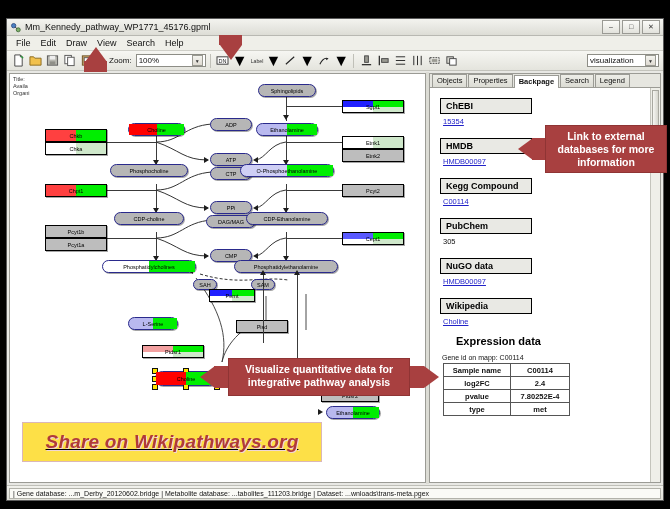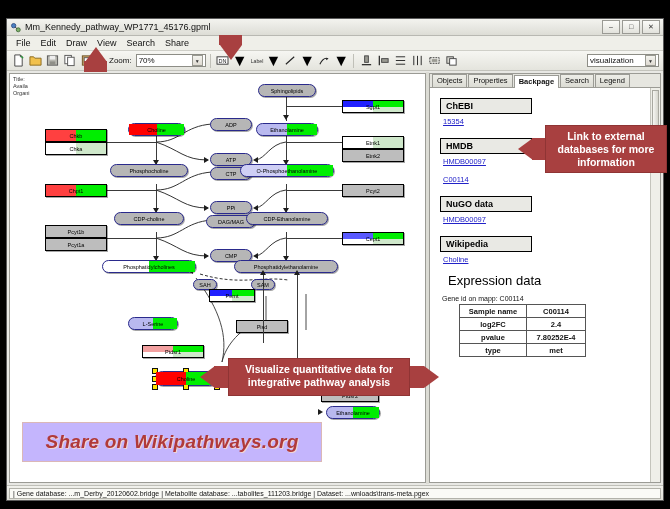--- a/index.html
+++ b/index.html
@@ -59,23 +59,23 @@
   .tab.active{background:#fff;position:relative;top:1px;font-weight:bold;}
 
   .side-scroll{flex:1;background:#fff;position:relative;overflow:hidden;}
   .side-content{padding:7px 0 0 10px;}
   .db-head{display:inline-block;min-width:92px;border:1px solid #000;
     background:#e9e9e4;font-size:9px;font-weight:bold;color:#000;padding:2px 5px;
     box-sizing:border-box;}
   .db-link{font-size:7.5px;color:#2121c8;text-decoration:underline;margin:3px 0 0 3px;display:block;}
   .db-plain{font-size:7.5px;color:#111;margin:3px 0 0 3px;display:block;}
   .db-group{margin-bottom:9px;}
-  .expr-title{font-size:13px;font-weight:normal;color:#000;margin:2px 0 7px 8px;}
+  .expr-title{font-size:11px;font-weight:bold;color:#000;margin:2px 0 7px 16px;}
   .gene-id{font-size:7px;color:#111;margin:0 0 2px 2px;}
-  table.expr{border-collapse:collapse;margin-left:19px;}
+  table.expr{border-collapse:collapse;margin-left:3px;}
   table.expr td{border:1px solid #555;font-size:7.5px;color:#111;text-align:center;
     padding:1.5px 4px;font-weight:bold;background:#fff;}
   table.expr td.c0{min-width:58px;}
   table.expr td.c1{min-width:50px;}
 
   .vscroll{position:absolute;right:0;top:0;width:9px;bottom:0;background:#efefe9;
     border-left:1px solid #c4c4bc;}
   .vscroll .thumb{position:absolute;left:1px;right:1px;top:2px;height:40px;
     background:linear-gradient(90deg,#f6f6f2,#d6d6ce);border:1px solid #a8a8a0;}
 
@@ -121,22 +121,22 @@
     border-top:15px solid #a84040;}
   .tri-up{border-left:11px solid transparent;border-right:11px solid transparent;
     border-bottom:15px solid #a84040;}
   .tri-left{border-top:11px solid transparent;border-bottom:11px solid transparent;
     border-right:15px solid #a84040;}
   .tri-right{border-top:11px solid transparent;border-bottom:11px solid transparent;
     border-left:15px solid #a84040;}
   .arrow-stem{position:absolute;background:#a84040;z-index:49;}
 
   .share-box{position:absolute;left:18px;top:420px;width:300px;height:40px;
-    border:1px solid #dbb7b7;background:#c4b5fd;display:flex;align-items:center;
-    justify-content:center;z-index:40;}
+    border:1px solid #dbb7b7;background:#fde047;display:flex;align-items:center;
+    justify-content:center;z-index:40;text-decoration:underline;}
   .share-text{font-size:19px;font-weight:bold;font-style:italic;color:#b03a3a;
     letter-spacing:.2px;text-shadow:1px 1px 0 #f0d6d6;}
 </style>
 </head>
 <body>
 
 <div id="root">
 
   <div class="app-window">
 
@@ -153,21 +153,21 @@
         <div class="tb-btn">✕</div>
       </div>
     </div>
 
     <div class="menubar">
       <div class="menu-item">File</div>
       <div class="menu-item">Edit</div>
       <div class="menu-item">Draw</div>
       <div class="menu-item">View</div>
       <div class="menu-item">Search</div>
-      <div class="menu-item">Share</div>
+      <div class="menu-item">Help</div>
     </div>
 
     <div class="toolbar">
       <div class="tb-ico">
         <svg viewBox="0 0 14 14" width="13" height="13">
             <path d="M3 1h6l2 2v10H3z" fill="#fff" stroke="#444"></path>
             <path d="M9 1v2h2" fill="none" stroke="#444"></path>
             <path d="M10 1.5l2.5 2.5-1 1-2.5-2.5z" fill="#2e9b3d"></path>
           </svg>
       </div>
@@ -191,21 +191,21 @@
       </div>
       <div class="tb-ico">
         <svg viewBox="0 0 14 14" width="13" height="13">
             <rect x="2.5" y="2" width="9" height="10" fill="#cfa86a" stroke="#6b4f22"></rect>
             <rect x="4.5" y="4" width="5" height="6" fill="#fff" stroke="#555"></rect>
           </svg>
       </div>
       <div class="tb-sep"></div>
       <div class="zoom-label">Zoom:</div>
       <div class="combo zoom-combo">
-        <span class="cv">70%</span>
+        <span class="cv">100%</span>
         <span class="ca">▼</span>
       </div>
       <div class="tb-sep"></div>
       <div class="dd-ico">
         <span class="tb-ico">
           <svg viewBox="0 0 14 12" width="13" height="11">
               <rect x="1" y="2" width="12" height="8" fill="#fff" stroke="#333"></rect>
               <text x="7" y="8.5" font-size="6" text-anchor="middle" fill="#222" font-family="Liberation Sans">DN</text>
             </svg>
         </span>
@@ -531,23 +531,28 @@
               <div class="db-head">ChEBI</div>
               <a class="db-link" href="#">15354</a>
             </div>
 
             <div class="db-group">
               <div class="db-head">HMDB</div>
               <a class="db-link" href="#">HMDB00097</a>
             </div>
 
             <div class="db-group">
+              <div class="db-head">Kegg Compound</div>
               <a class="db-link" href="#">C00114</a>
             </div>
 
+            <div class="db-group">
+              <div class="db-head">PubChem</div>
+              <span class="db-plain">305</span>
+            </div>
 
             <div class="db-group">
               <div class="db-head">NuGO data</div>
               <a class="db-link" href="#">HMDB00097</a>
             </div>
 
             <div class="db-group">
               <div class="db-head">Wikipedia</div>
               <a class="db-link" href="#">Choline</a>
             </div>

